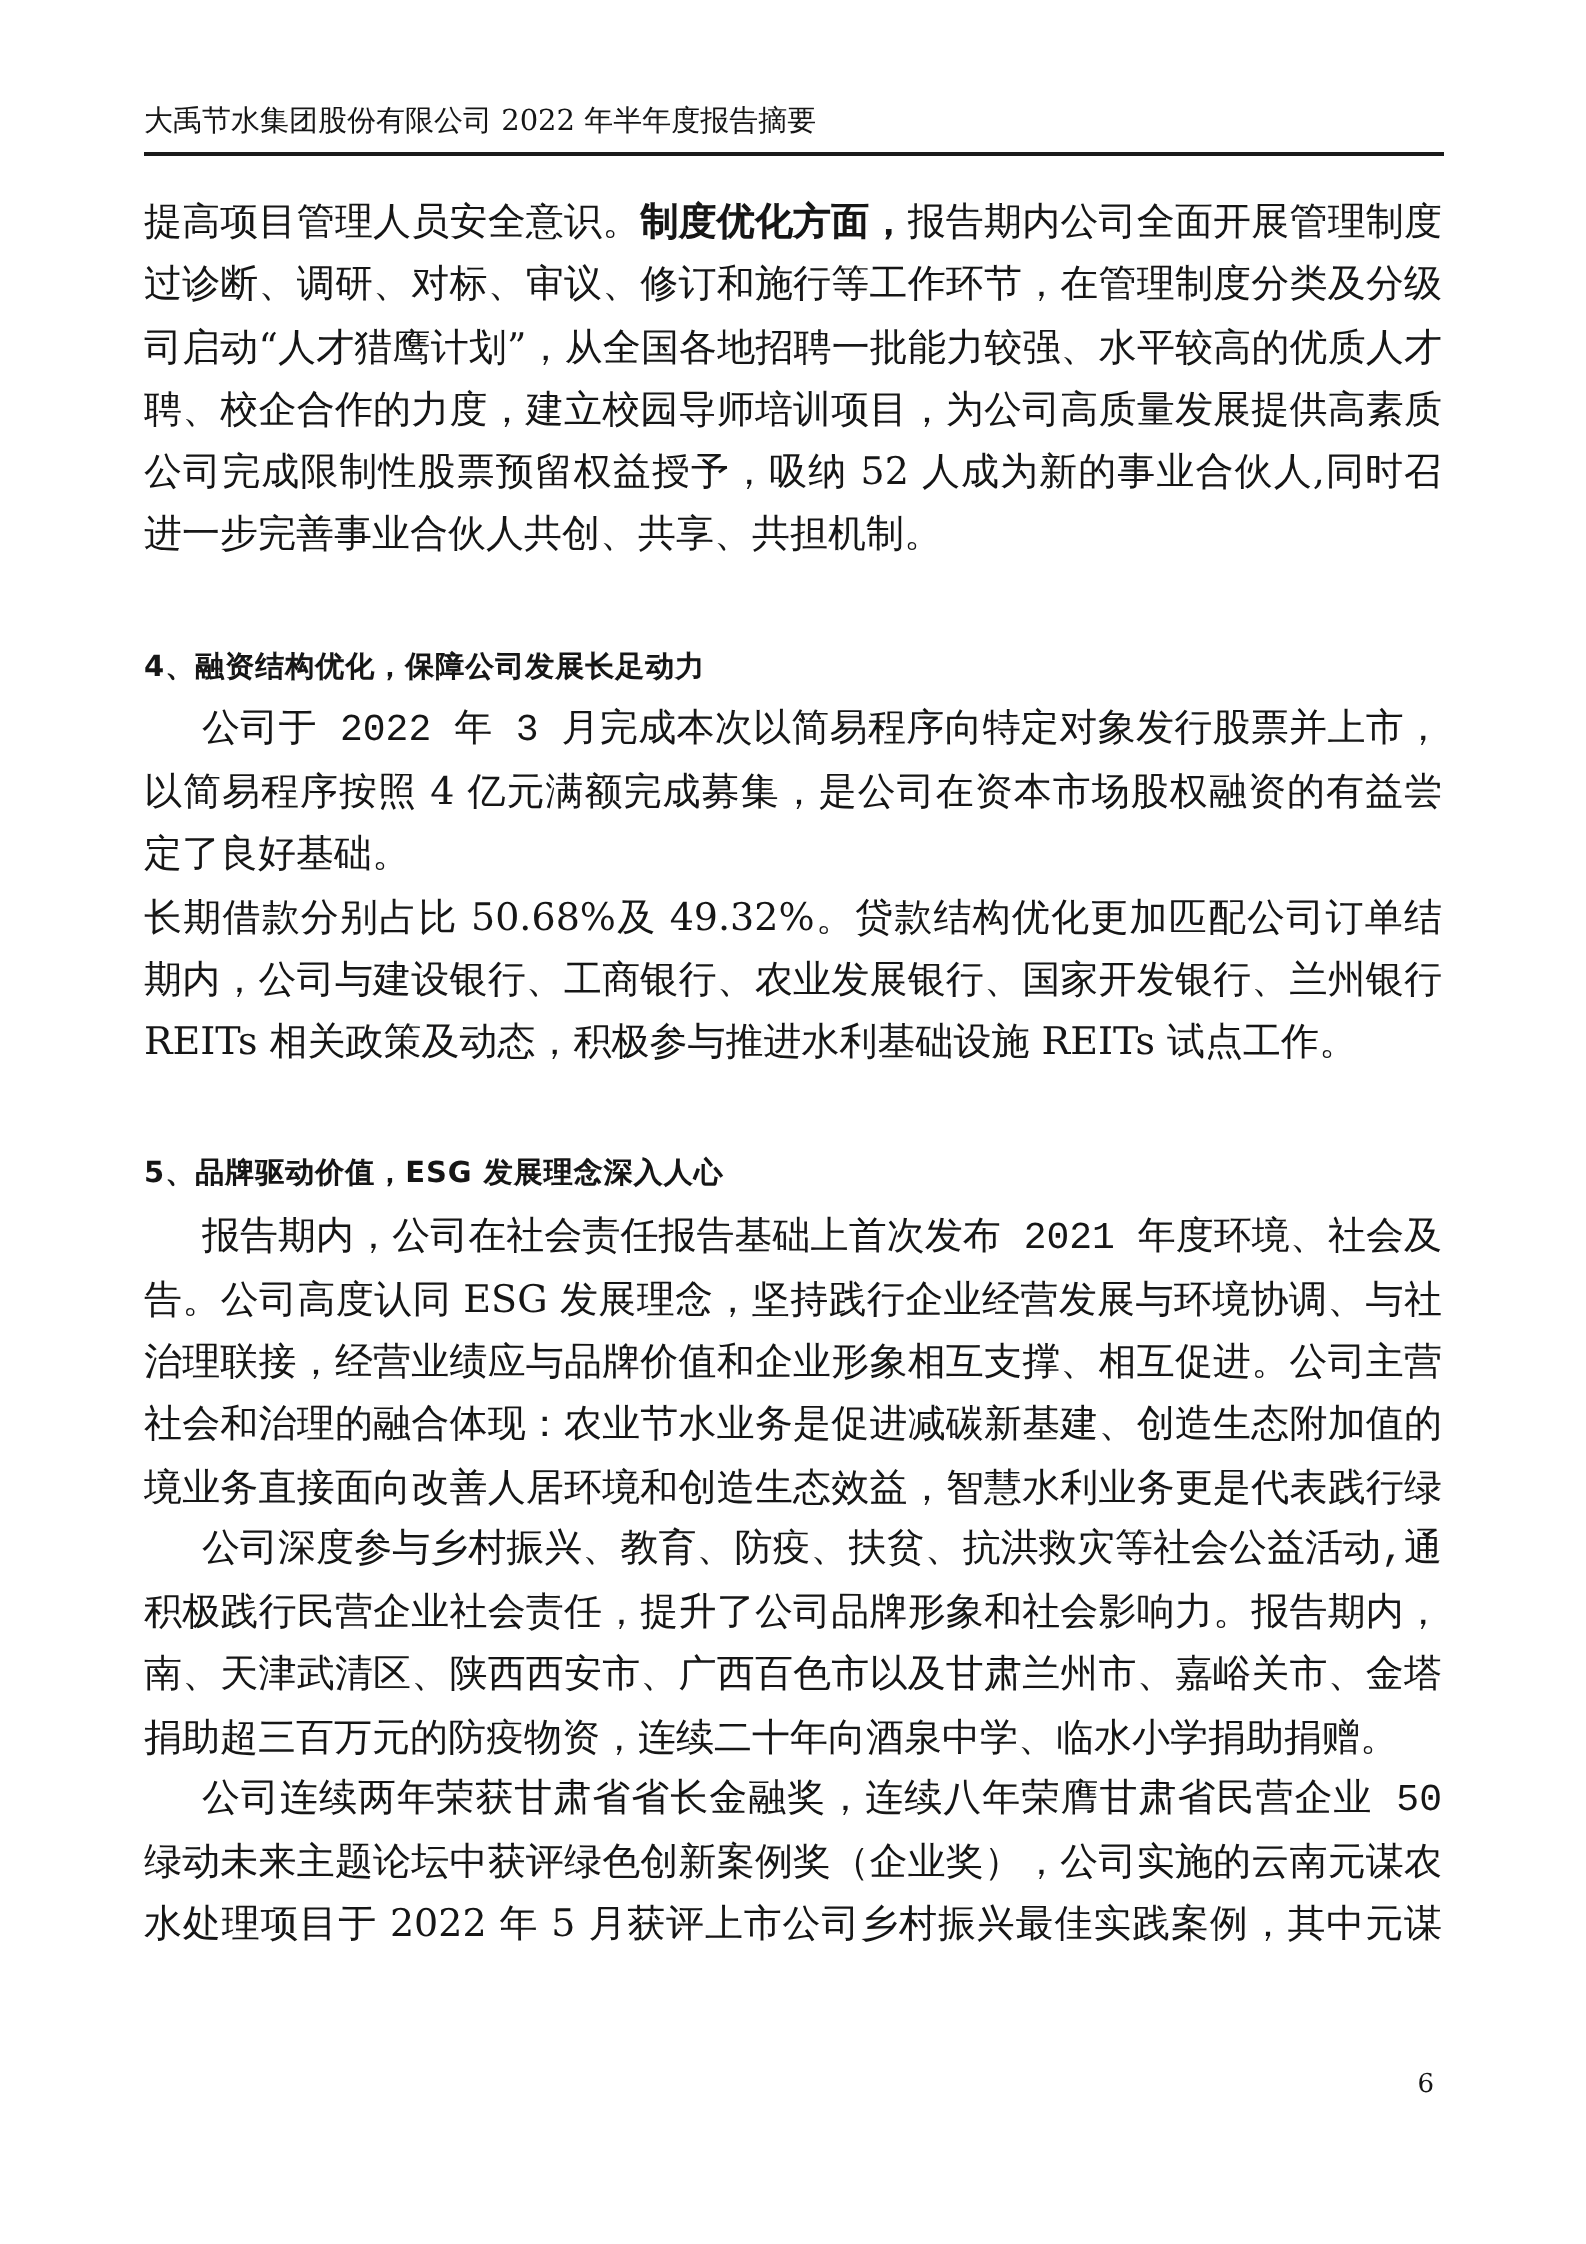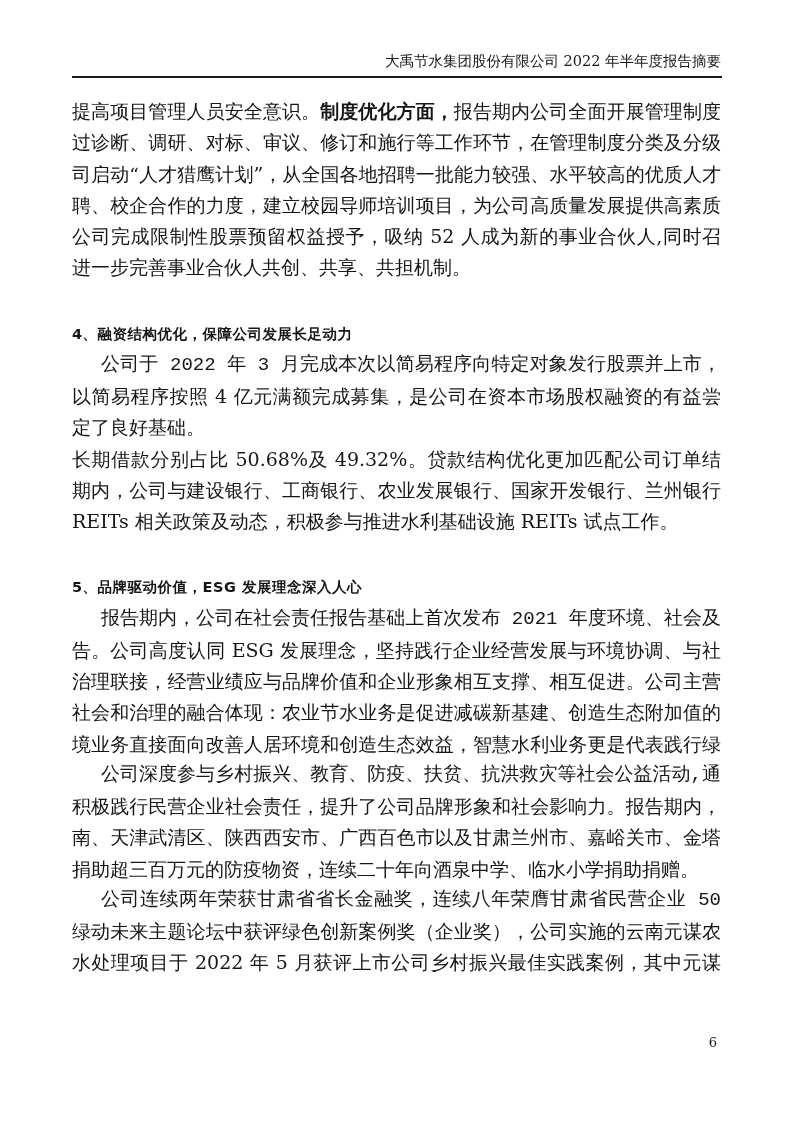--- a/index.html
+++ b/index.html
@@ -14,21 +14,20 @@
     background: #ffffff;
     font-family: "DejaVu Serif", "Liberation Serif", serif;
     color: #161616;
     overflow: hidden;
   }
   .hdr {
     position: absolute;
     left: 72px;
     top: 51px;
     width: 649px;
-    text-align: right;
     font-size: 14.5px;
     line-height: 20px;
     white-space: nowrap;
   }
   .rule {
     position: absolute;
     left: 72px;
     top: 76px;
     width: 650px;
     height: 0;

